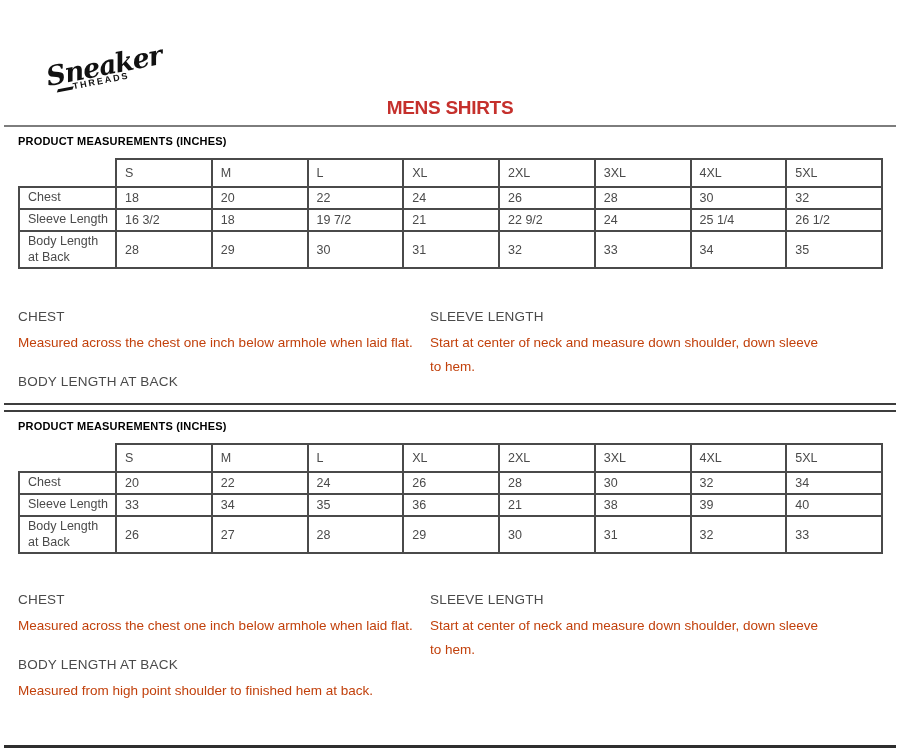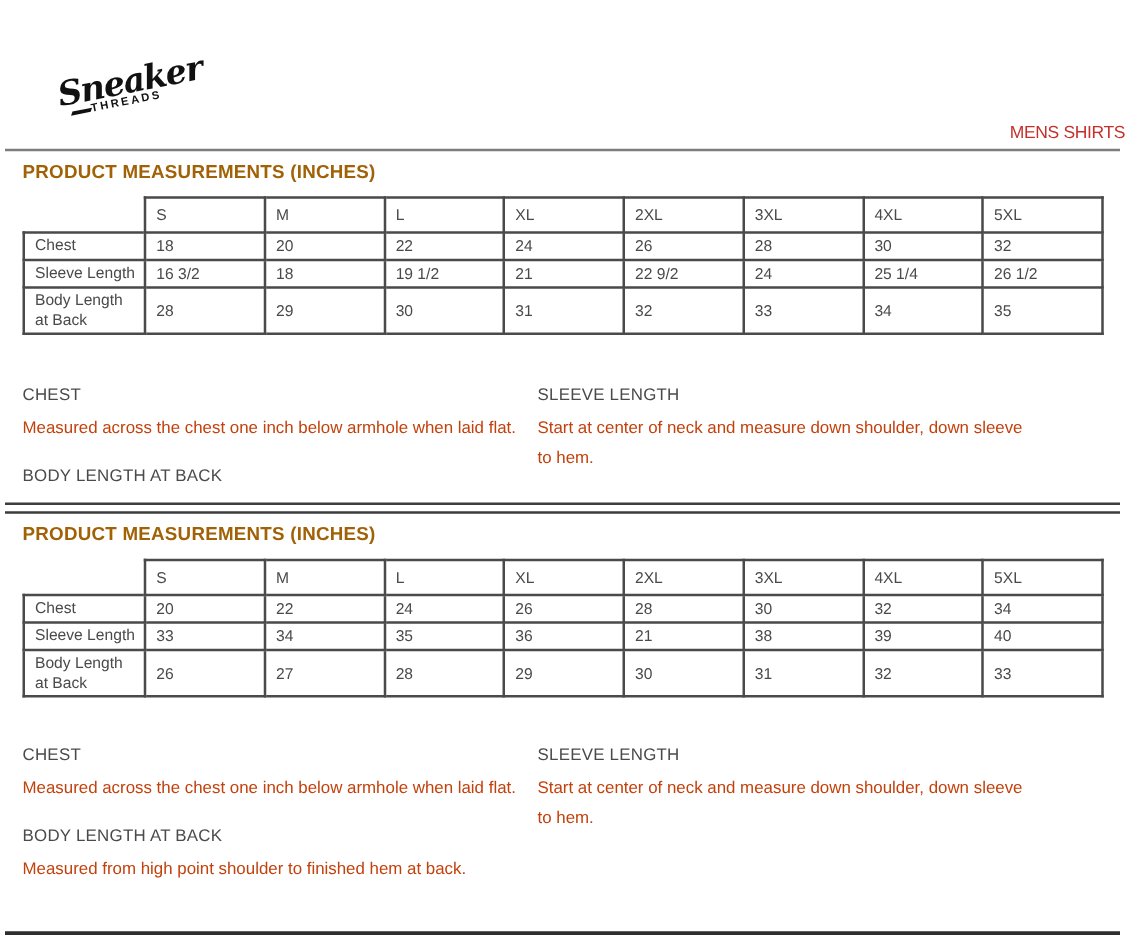--- a/index.html
+++ b/index.html
@@ -31,39 +31,39 @@
     font-weight:bold; font-size:9px; letter-spacing:2px;
   }
   .logo-dash {
     position:absolute; left:8px; bottom:2px;
     width:16px; height:3px; background:#111;
     transform:skewX(-30deg);
   }
 
   
   .section-title {
-    text-align:right;
+    text-align:center;
     color:var(--red, #c5302c);
-    font-size:14px; font-weight:normal; letter-spacing:-0.3px;
+    font-size:19px; font-weight:bold; letter-spacing:-0.3px;
   }
   .title-shirts { padding-top:97px; }
   .title-fleece { margin-top:8px; }
 
   .rule { border:0; height:2px; margin:0 4px; }
   .rule-gray  { background:#7d7d7d; margin-top:6px; }
   .rule-dark1 { background:#3d3d3d; margin-top:14px; }
   .rule-dark2 { background:#3d3d3d; margin-top:5px; height:2px; }
   .rule-bottom {
     position:absolute; left:4px; right:4px; bottom:2px;
     height:3px; background:#2e2e2e;
   }
 
   .pm-label {
     margin:8px 0 0 18px;
-    font-size:15px; font-weight:bold; color:#a16207;
+    font-size:11px; font-weight:bold; color:#000000;
     letter-spacing:0.2px;
   }
 
   
   table.size-table {
     margin:11px 0 0 18px;
     width:865px;
     border-collapse:collapse;
     table-layout:fixed;
     font-size:12.5px; color:#4a4a4a;
@@ -138,21 +138,21 @@
             <td>24</td>
             <td>26</td>
             <td>28</td>
             <td>30</td>
             <td>32</td>
           </tr>
           <tr>
             <th class="row-label">Sleeve Length</th>
             <td>16 3/2</td>
             <td>18</td>
-            <td>19 1/2</td>
+            <td>19 7/2</td>
             <td>21</td>
             <td>22 9/2</td>
             <td>24</td>
             <td>25 1/4</td>
             <td>26 1/2</td>
           </tr>
           <tr class="tall">
             <th class="row-label">Body Length at Back</th>
             <td>28</td>
             <td>29</td>

